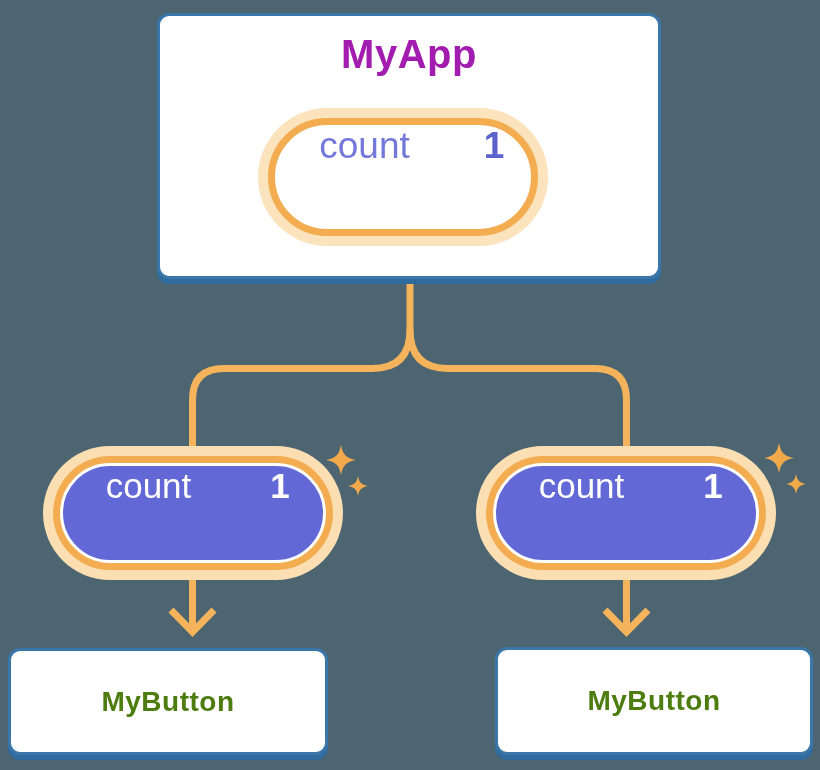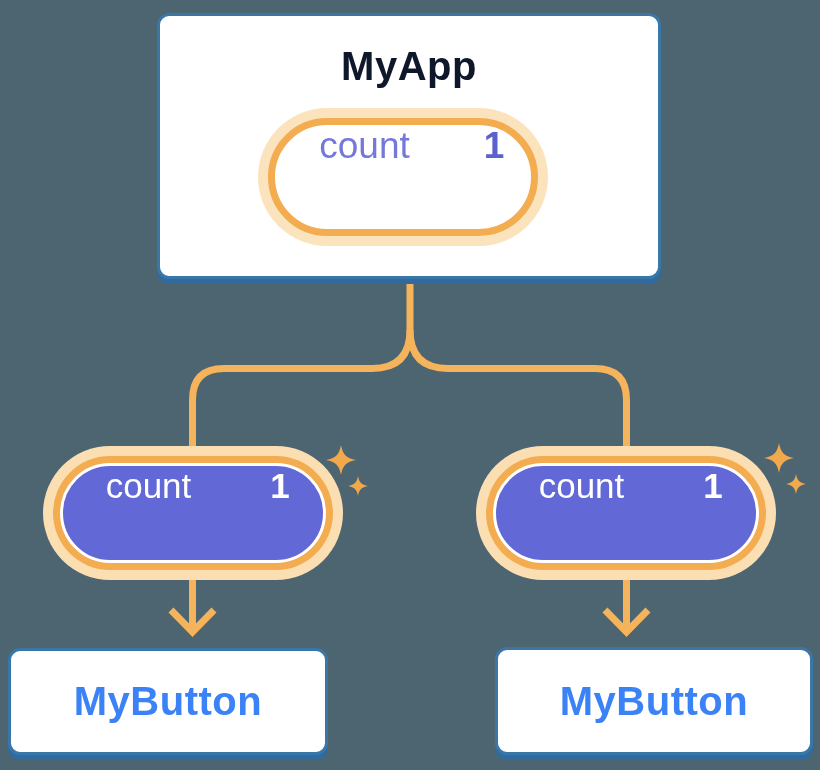--- a/index.html
+++ b/index.html
@@ -35,31 +35,31 @@
   }
   .card.leaf {
     display: flex;
     align-items: center;
     justify-content: center;
   }
   .card.leaf.left  { left: 8px;   top: 648px; width: 320px; height: 107px; }
   .card.leaf.right { left: 495px; top: 647px; width: 318px; height: 108px; }
   .card-title {
     text-align: center;
-    margin-top: 28px;
+    margin-top: 16px;
     font-size: 40px;
     font-weight: 600;
     letter-spacing: 0.5px;
-    color: #0f172a;
+    color: #a21caf;
   }
   .leaf-title {
-    font-size: 40px;
+    font-size: 28px;
     font-weight: 600;
     letter-spacing: 0.5px;
-    color: #3b82f6;
+    color: #4d7c0f;
   }
   .pill {
     box-sizing: border-box;
     border-radius: 999px;
     display: flex;
     align-items: flex-start;
     overflow: hidden;
   }
   .pill.outline {
     position: absolute;

